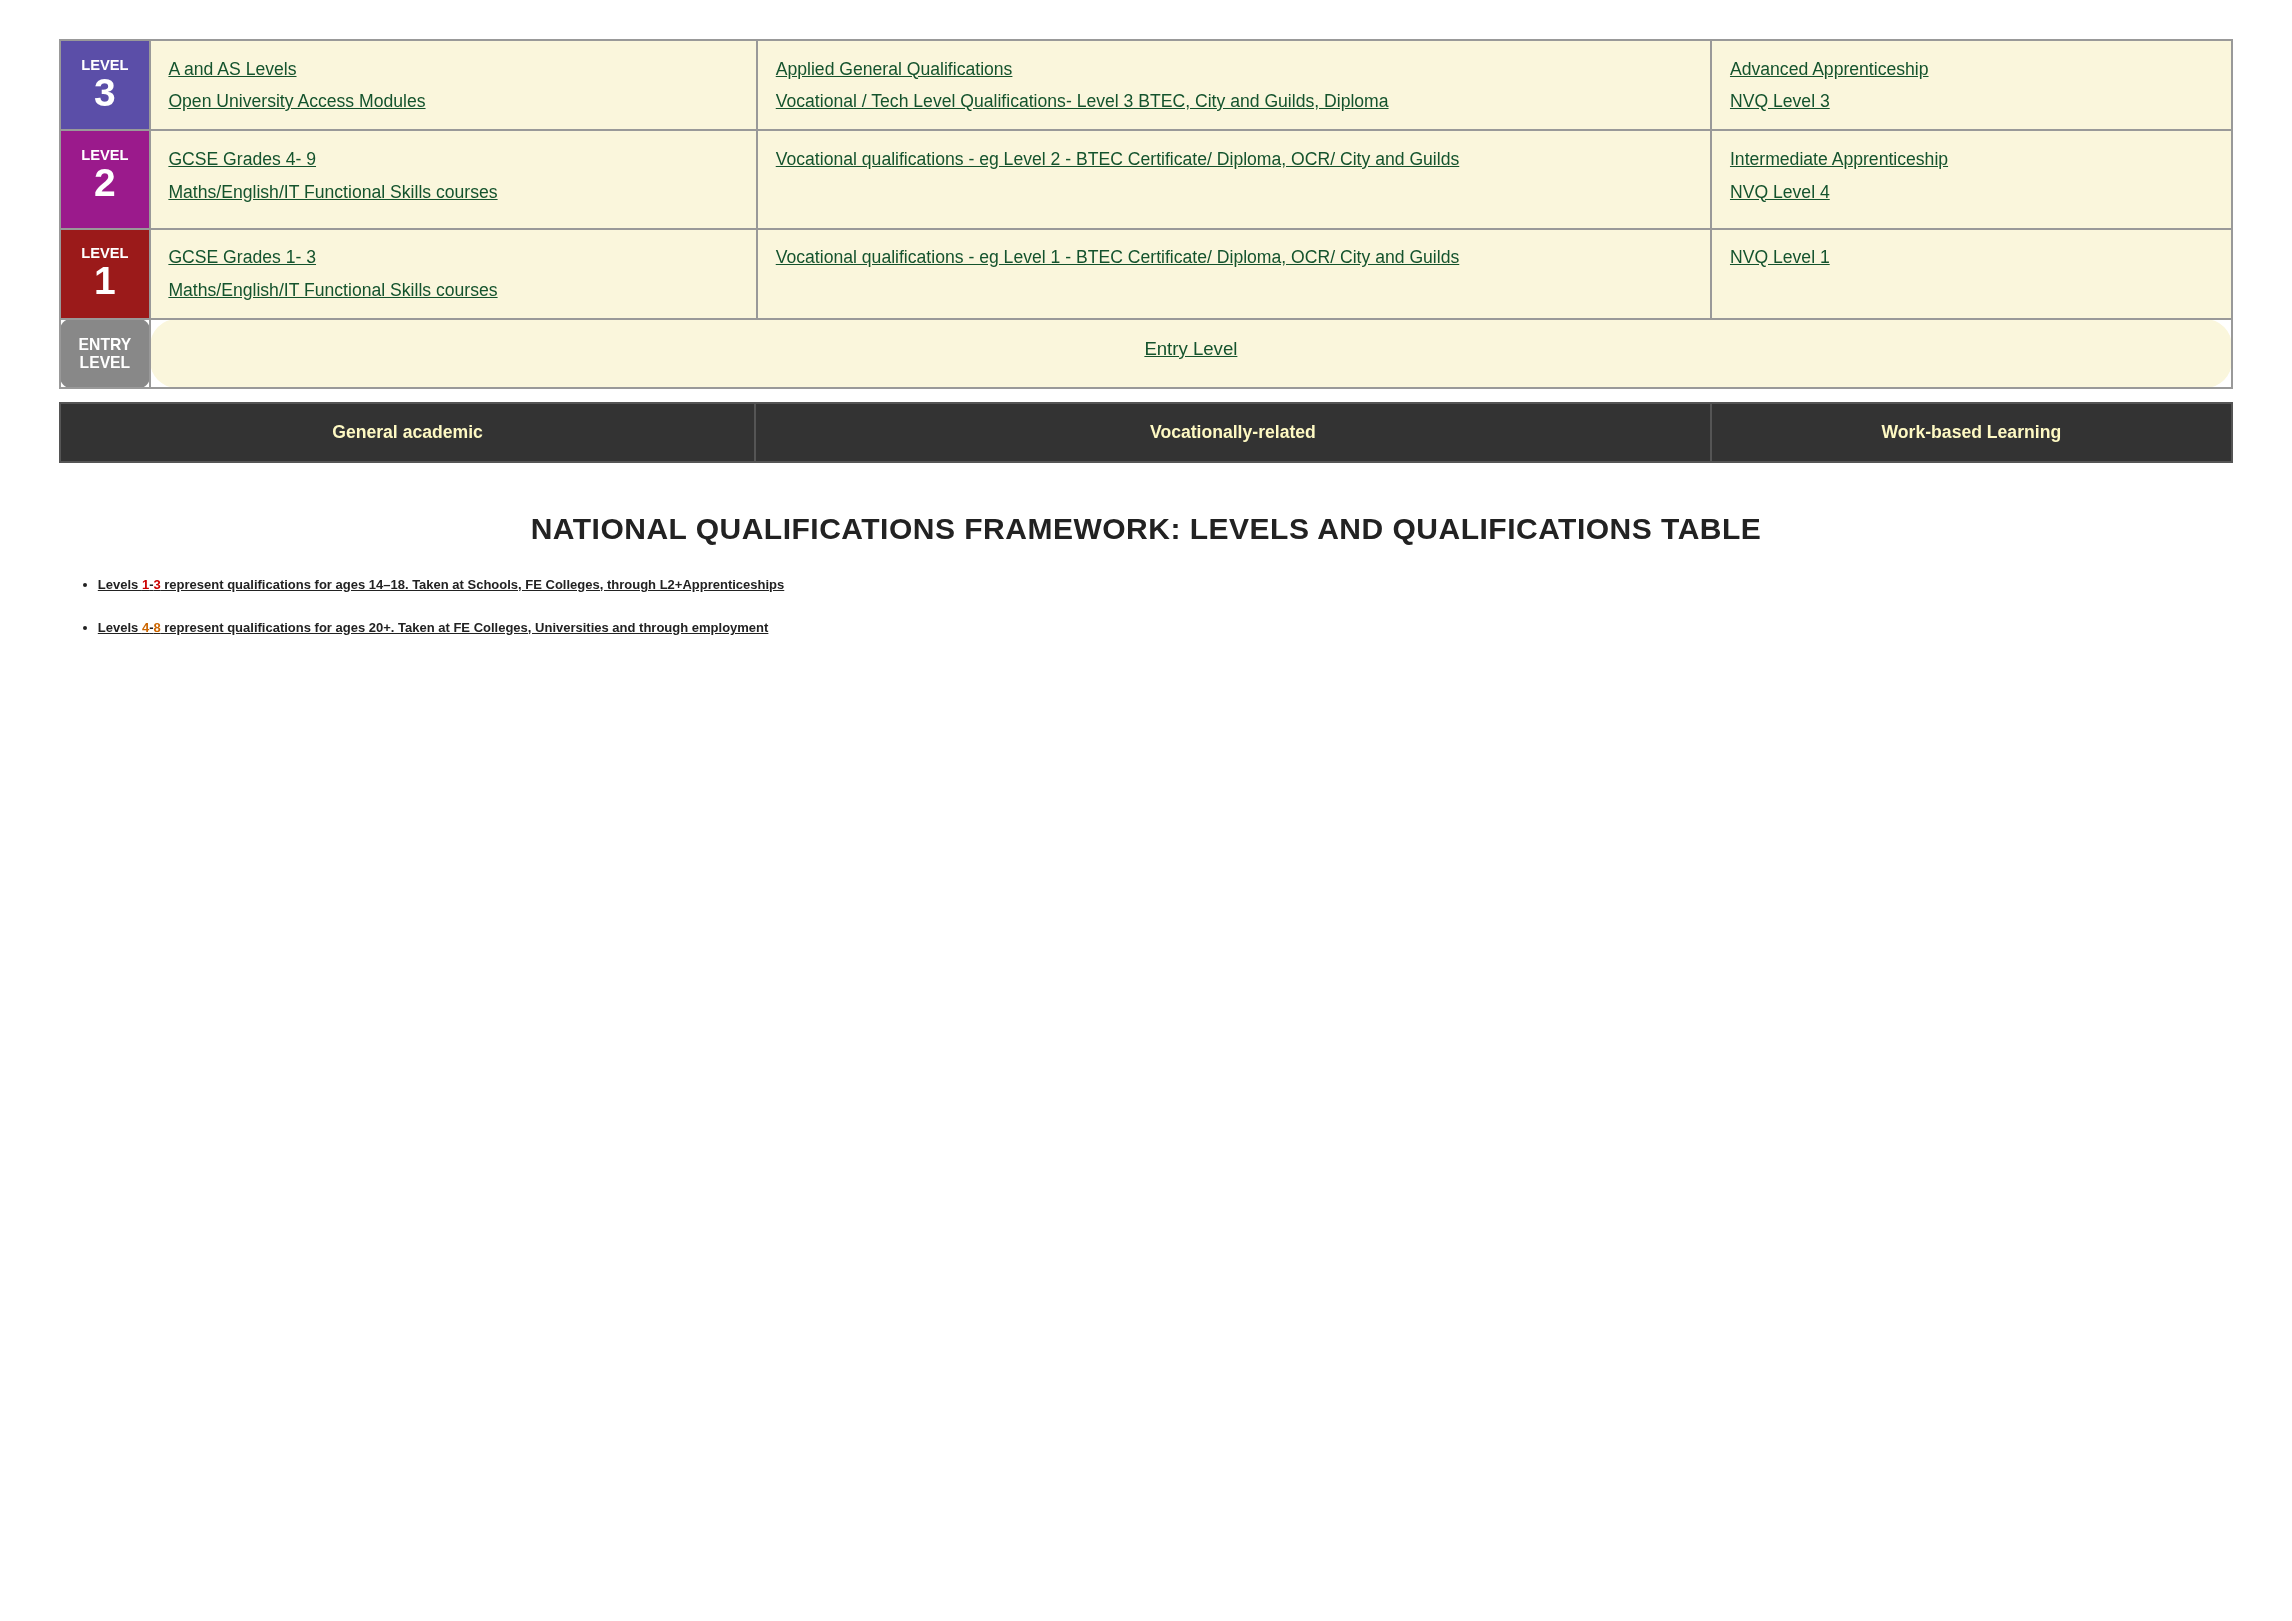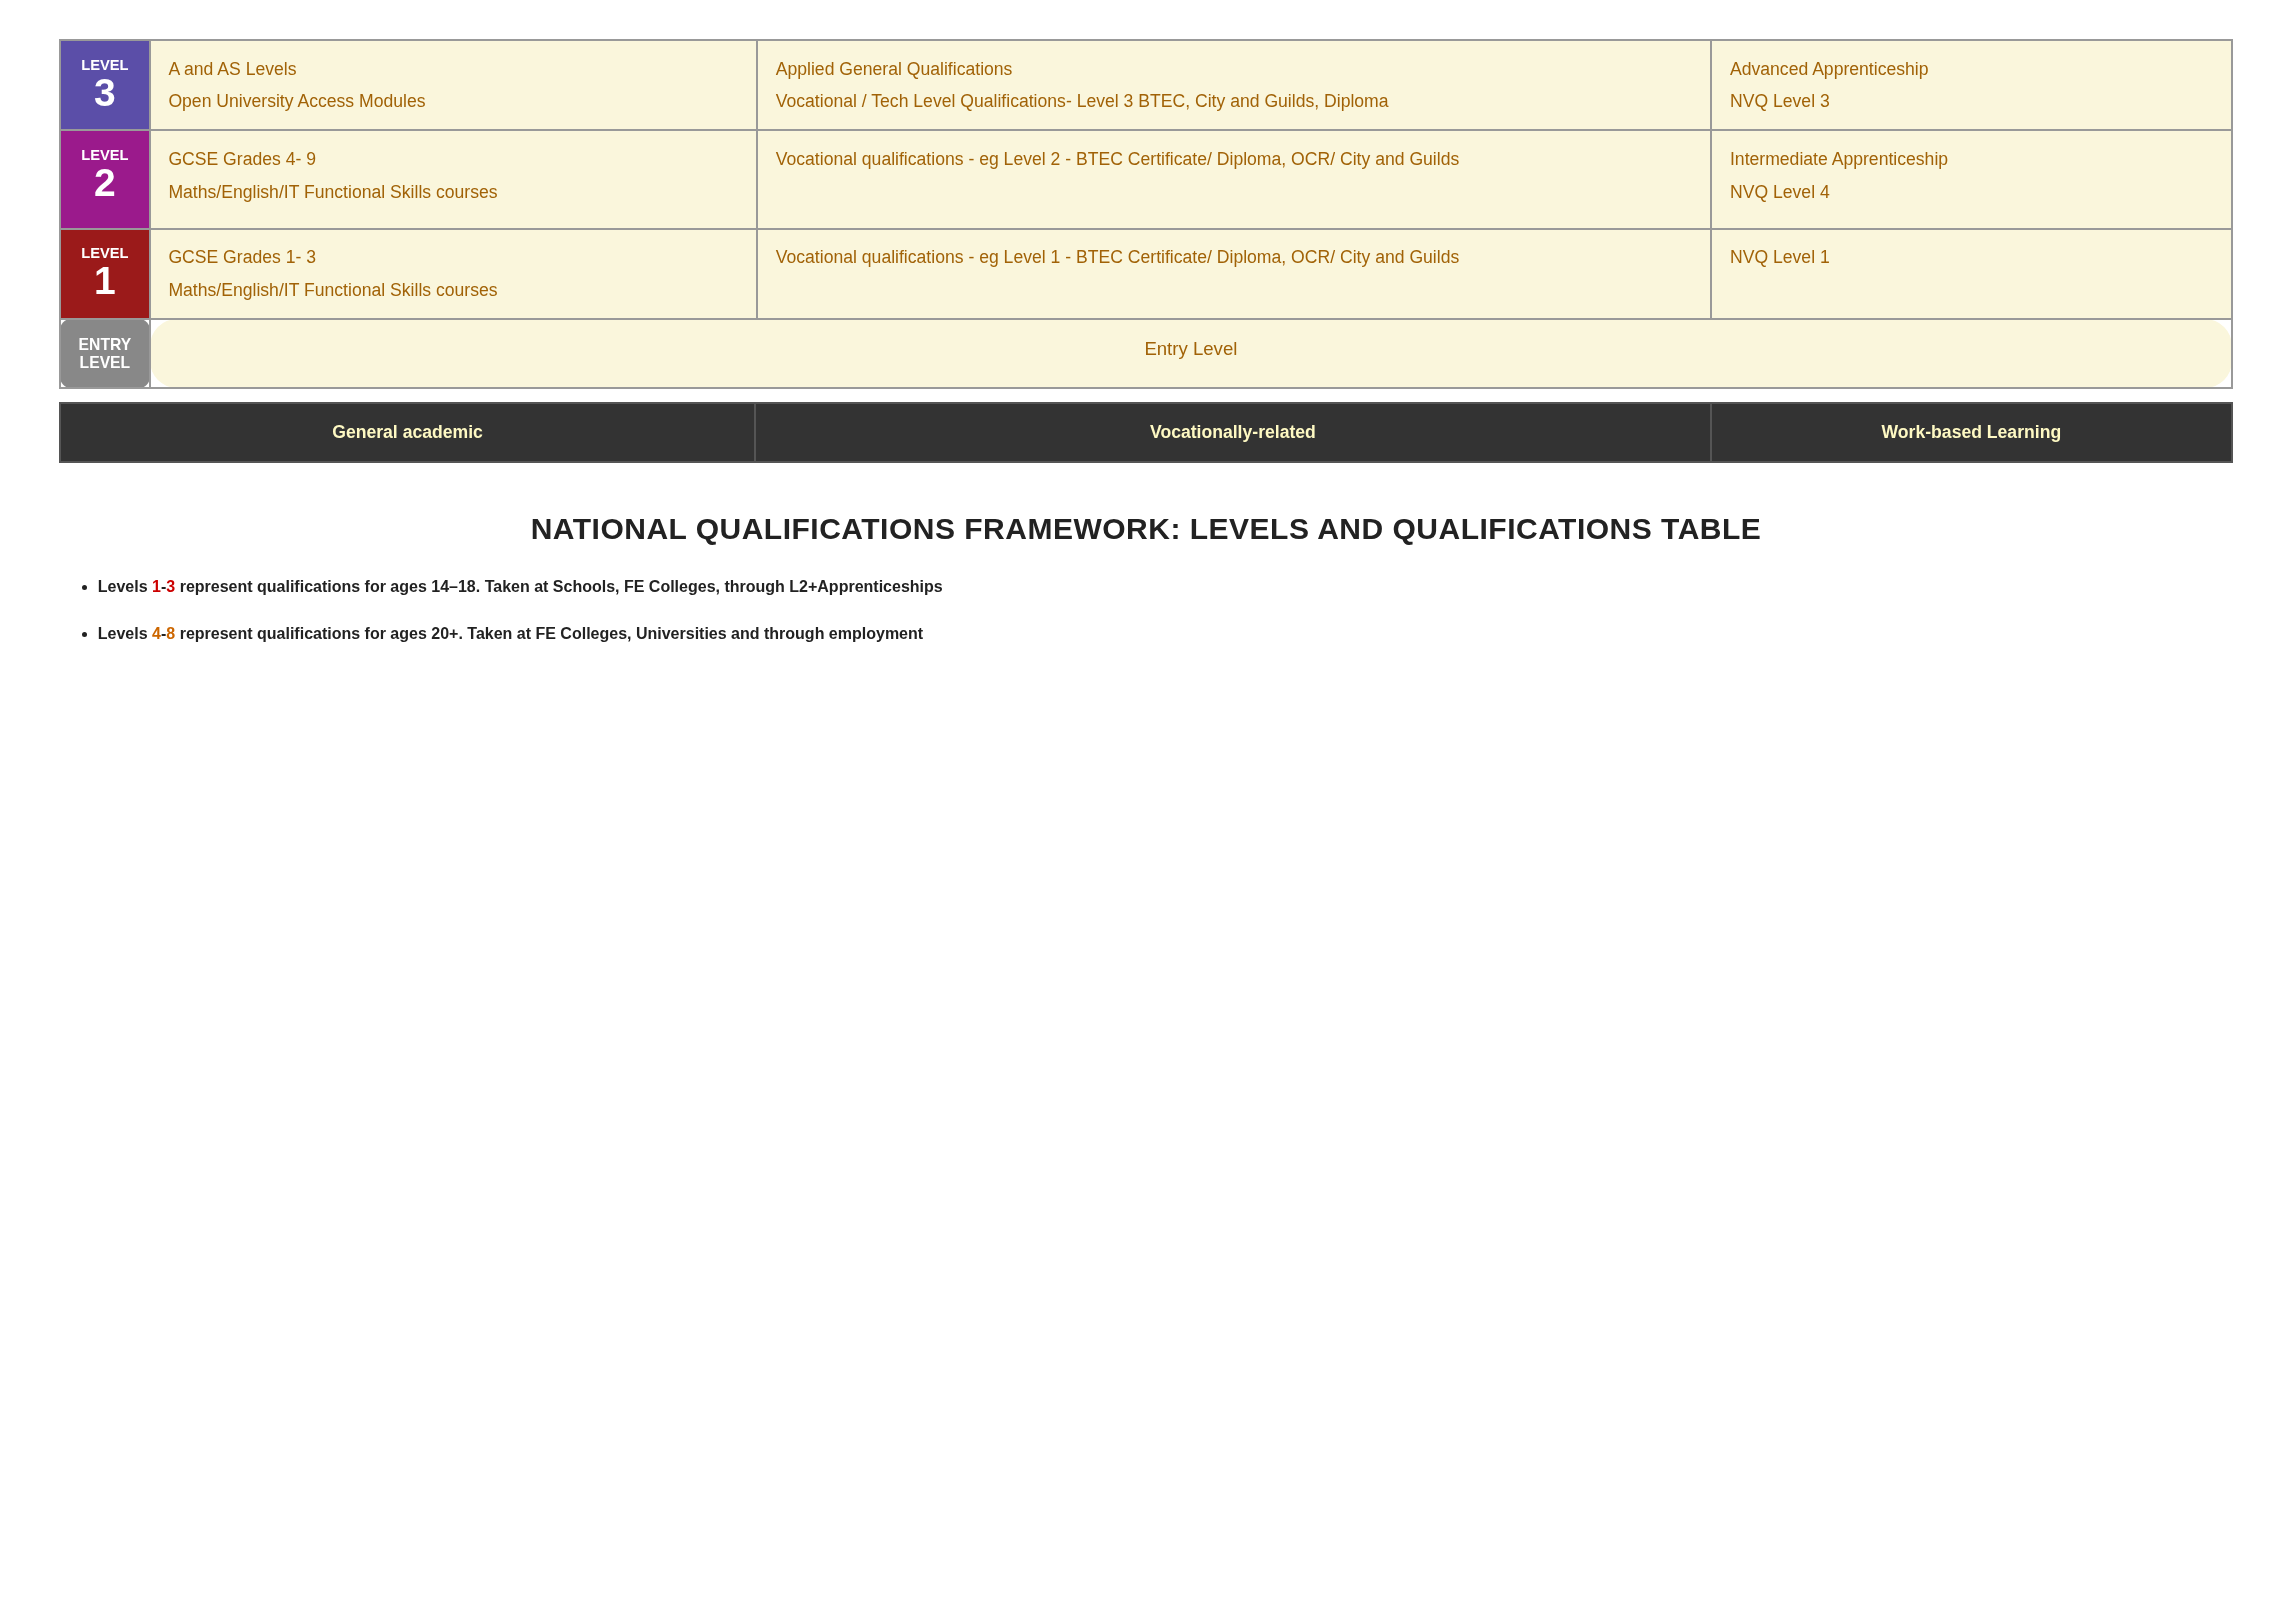--- a/index.html
+++ b/index.html
@@ -63,21 +63,22 @@
       padding: 11.8px 7.8px;
       border-radius: 11px;
     }
 
     
     .content-cell {
       background-color: #faf6dc;
     }
 
     .content-cell a, .link-style {
-      color: #a16207;
+      color: #14532d;
+      text-decoration: underline;
       display: block;
       margin-bottom: 7.8px;
       line-height: 1.4;
     }
 
     .content-cell a:last-child, .link-style:last-child {
       margin-bottom: 0;
     }
 
     
@@ -125,24 +126,25 @@
       margin-bottom: 29px;
       letter-spacing: 0.5px;
     }
 
     .bullet-list {
       list-style: disc;
       padding-left: 29px;
     }
 
     .bullet-list li {
-      font-size: 16px;
+      font-size: 13px;
       font-weight: bold;
       margin-bottom: 23.5px;
       line-height: 1.5;
+      text-decoration: underline;
     }
 
     .highlight-red { color: #cc0000; }
     .highlight-orange { color: #cc6600; }
   </style>
 </head>
 <body>
 
 <table class="qual-table">
   <colgroup>

